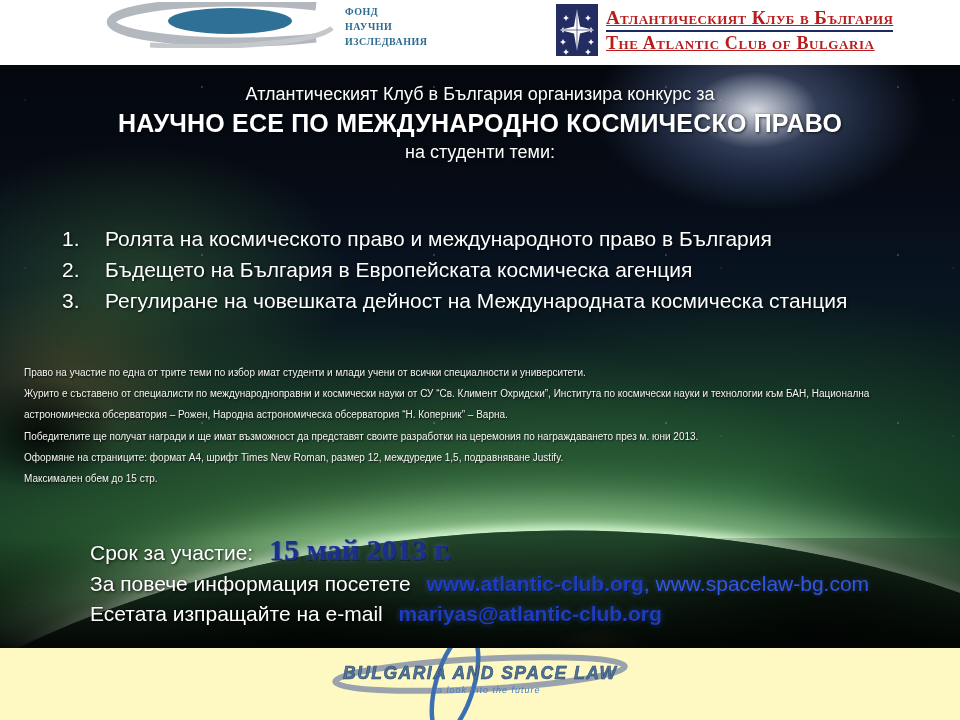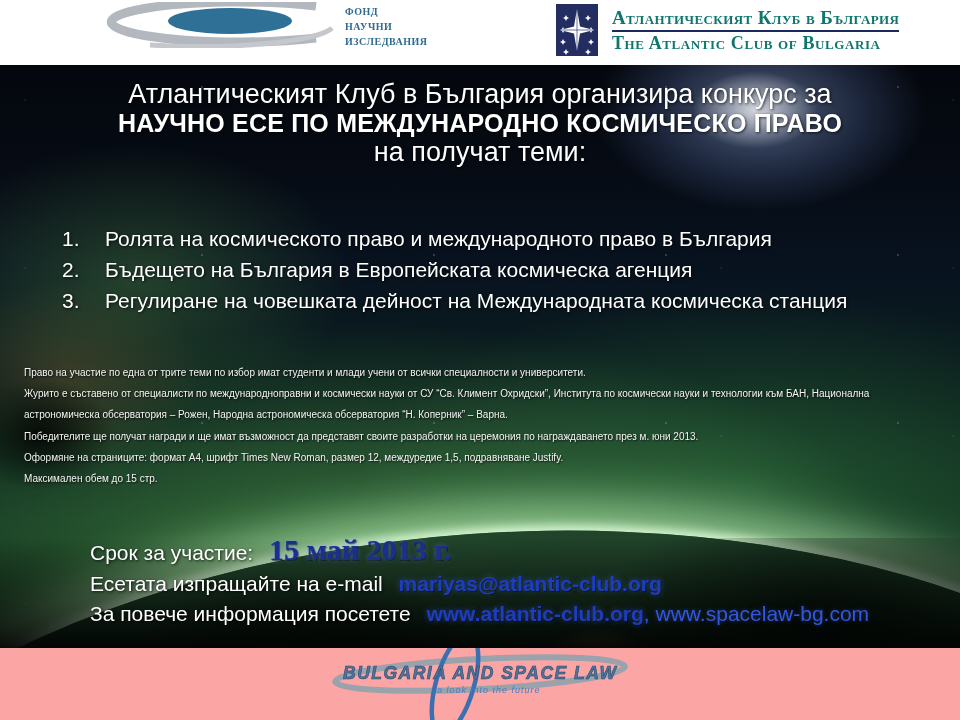--- a/index.html
+++ b/index.html
@@ -18,21 +18,21 @@
   .fund-text{
     position:absolute;left:275px;top:2px;
     font-family:"Liberation Serif", serif;color:#2f6b8f;
     font-size:10px;line-height:15px;letter-spacing:.5px;font-weight:bold;
   }
   .ministry{
     position:absolute;left:0;top:47px;width:440px;
     color:#8f8f8f;font-size:10.5px;font-style:italic;margin-top:15px;
   }
   .atl-logo{position:absolute;left:556px;top:3px;display:flex;align-items:center;height:54px;}
-  .atl-text{margin-left:14px;font-family:"Liberation Serif", serif;color:#0f766e;}
+  .atl-text{margin-left:8px;font-family:"Liberation Serif", serif;color:#b91c1c;text-decoration:underline;}
   .atl-line1{
     font-size:19px;font-weight:bold;font-variant:small-caps;letter-spacing:.4px;
     border-bottom:2px solid #1c2860;padding-bottom:1px;
   }
   .atl-line2{font-size:18px;font-weight:bold;font-variant:small-caps;letter-spacing:.6px;margin-top:1px;}
   
   .space{
     position:absolute;top:65px;left:0;width:960px;height:583px;overflow:hidden;
     background-image:
       radial-gradient(90px 55px at 755px 45px, rgba(255,255,255,.75), transparent 70%),
@@ -72,21 +72,21 @@
       radial-gradient(240px 120px at 32% 108%, rgba(2,5,3,.85), transparent 72%),
       linear-gradient(to top, rgba(1,3,2,.95), rgba(1,3,2,.5) 45%, transparent);
   }
   .branch-left{
     position:absolute;left:-60px;top:295px;width:200px;height:150px;
     background:radial-gradient(closest-side, rgba(2,6,3,.9), transparent 75%);
   }
   
   .intro{position:absolute;top:15px;left:0;width:960px;text-align:center;color:#fff;
     text-shadow:1px 1px 3px rgba(0,0,0,.7);}
-  .intro-1,.intro-3{font-size:27px;line-height:28px;}
+  .intro-1,.intro-3{font-size:18px;line-height:28px;}
   .intro-2{font-size:25px;line-height:30px;font-weight:bold;letter-spacing:.2px;}
   .topics{position:absolute;top:158px;left:62px;color:#fff;font-size:21px;line-height:31px;
     text-shadow:1px 1px 3px rgba(0,0,0,.75);}
   .topic{display:flex;}
   .topic-num{width:43px;}
   .details{position:absolute;top:297px;left:24px;width:914px;color:#f4f4f4;
     font-size:10px;line-height:21.2px;text-shadow:1px 1px 2px rgba(0,0,0,.8);}
   .details p{margin:0;}
   .contact{position:absolute;top:470px;left:90px;color:#fff;font-size:21px;line-height:30.5px;
     text-shadow:1px 1px 3px rgba(0,0,0,.8);}
@@ -95,21 +95,21 @@
     font-family:"Liberation Serif", serif;font-weight:bold;font-size:30px;color:#1d2f8e;
     text-shadow:0 0 5px rgba(120,150,255,.45), 1px 1px 1px rgba(0,0,0,.6);
   }
   .c-email,.c-link1{
     font-weight:bold;color:#1e3cc0;
     text-shadow:0 0 6px rgba(90,130,255,.4), 1px 1px 1px rgba(0,0,0,.5);
   }
   .c-sep,.c-link2{color:#3356e0;text-shadow:0 0 5px rgba(90,130,255,.35);}
   
   .bottombar{
-    position:absolute;top:648px;left:0;width:960px;height:72px;background:#fca5a5;
+    position:absolute;top:648px;left:0;width:960px;height:72px;background:#fef9c3;
     display:flex;justify-content:center;overflow:hidden;
   }
   .bsl-logo{position:relative;width:310px;height:72px;}
 </style>
 </head>
 <body>
 
 <div class="slide">
 
   <div class="topbar">
@@ -156,21 +156,21 @@
   <div class="space">
     <div class="stars"></div>
     <div class="branch-left"></div>
     <div class="earth"></div>
     <div class="sunglow"></div>
     <div class="trees"></div>
 
     <div class="intro">
       <div class="intro-1">Атлантическият Клуб в България организира конкурс  за</div>
       <div class="intro-2">НАУЧНО ЕСЕ ПО МЕЖДУНАРОДНО КОСМИЧЕСКО ПРАВО</div>
-      <div class="intro-3">на получат теми:</div>
+      <div class="intro-3">на студенти теми:</div>
     </div>
 
     <div class="topics">
       <div class="topic">
         <span class="topic-num">1.</span>
         <span>Ролята на космическото право и международното право в България</span>
       </div>
       <div class="topic">
         <span class="topic-num">2.</span>
         <span>Бъдещето  на България в Европейската космическа агенция</span>
@@ -188,26 +188,26 @@
       <p>Оформяне на страниците: формат А4, шрифт Times New Roman, размер 12, междуредие 1,5, подравняване Justify.</p>
       <p>Максимален обем до 15 стр.</p>
     </div>
 
     <div class="contact">
       <div>
         <span class="c-label">Срок за участие:</span>
         <span class="c-date">15 май 2013 г.</span>
       </div>
       <div>
+        <span class="c-label">За повече информация посетете</span>
+        <span class="c-link1">www.atlantic-club.org</span><span class="c-sep">, </span><span class="c-link2">www.spacelaw-bg.com</span>
+      </div>
+      <div>
         <span class="c-label">Есетата изпращайте на e-mail</span>
         <span class="c-email">mariyas@atlantic-club.org</span>
-      </div>
-      <div>
-        <span class="c-label">За повече информация посетете</span>
-        <span class="c-link1">www.atlantic-club.org</span><span class="c-sep">, </span><span class="c-link2">www.spacelaw-bg.com</span>
       </div>
     </div>
   </div>
 
   <div class="bottombar">
     <div class="bsl-logo">
       <svg width="310" height="72" viewBox="0 0 310 72">
         <g transform="rotate(-3 155 26)">
           <ellipse cx="155" cy="26" rx="145" ry="15" fill="none" stroke="#9aa2ac" stroke-width="6"></ellipse>
         </g>

